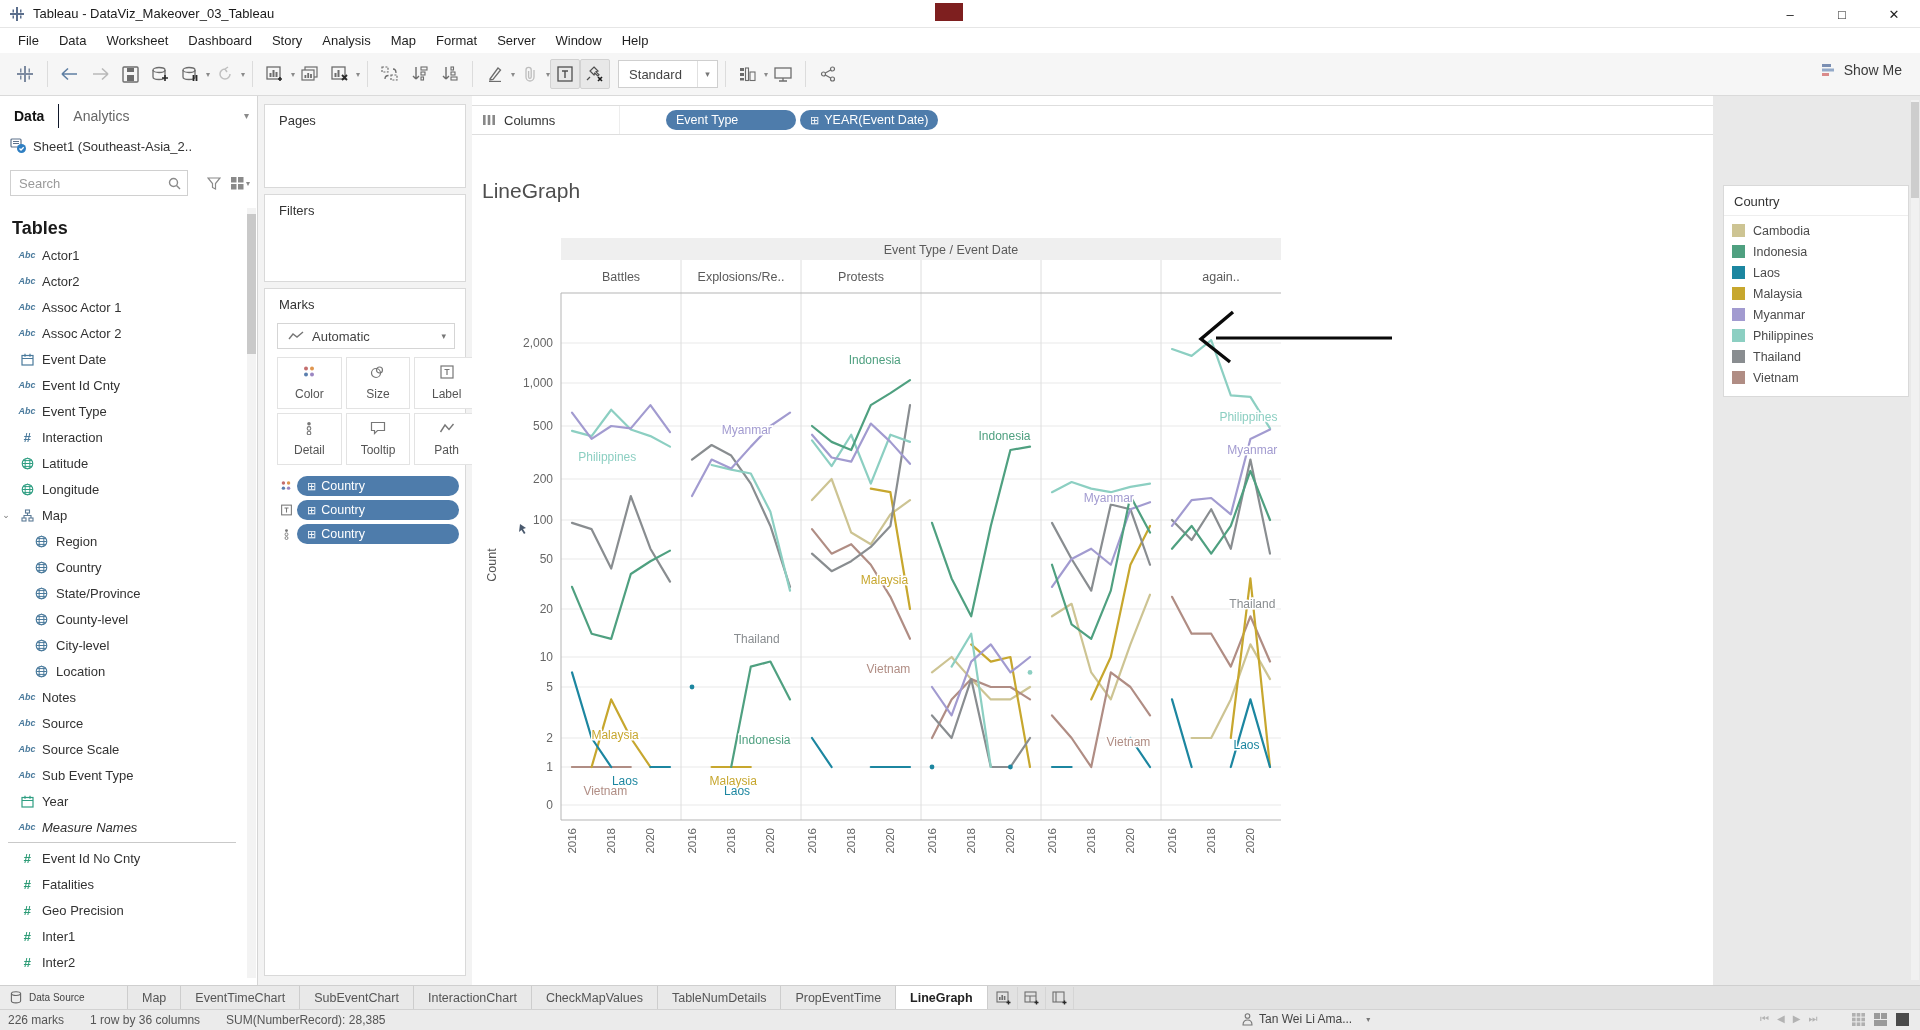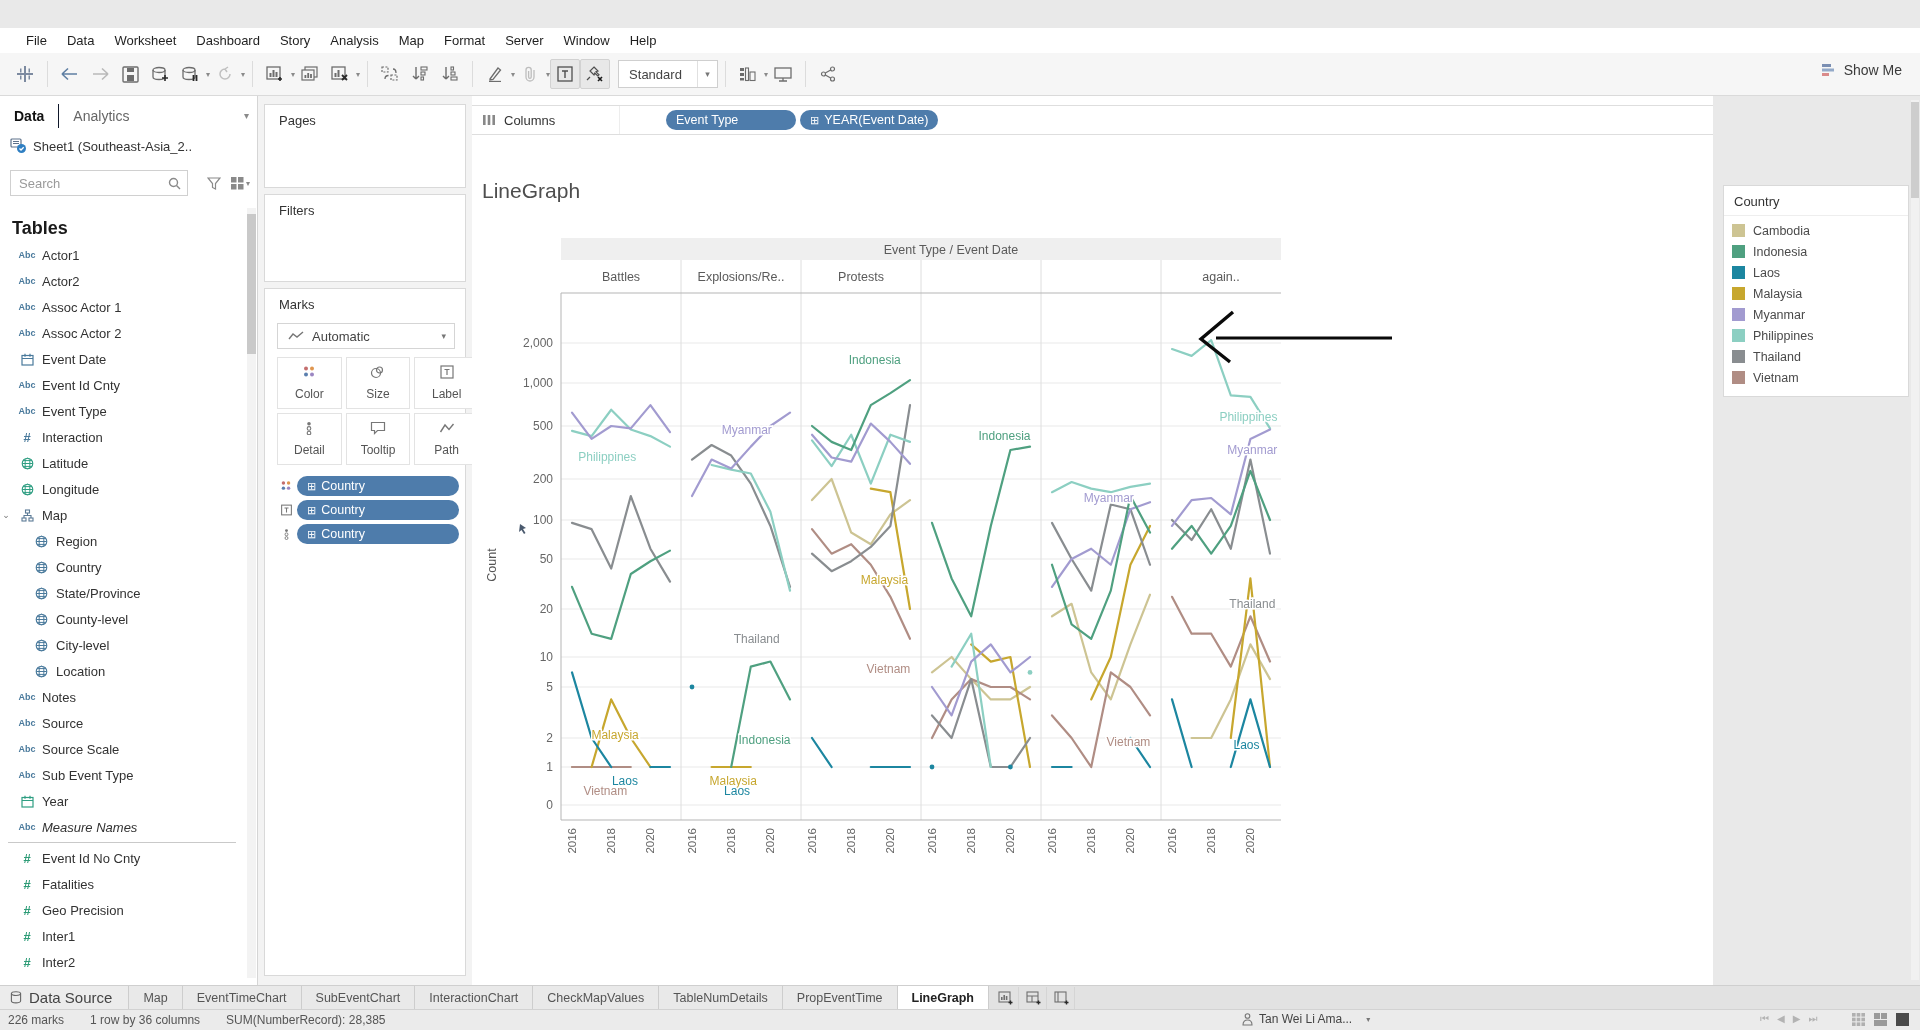--- a/index.html
+++ b/index.html
@@ -8,21 +8,21 @@
 
   
   .titlebar { position:absolute; left:0; top:0; width:1920px; height:28px; background:#ffffff; border-bottom:1px solid #e6e6e6; }
   .titlebar .appicon { position:absolute; left:8px; top:5px; width:18px; height:18px; }
   .titlebar .title { position:absolute; left:33px; top:6px; font-size:13px; color:#1a1a1a; }
   .redaction { position:absolute; left:935px; top:3px; width:28px; height:18px; background:#7e1f1f; }
   .winbtns { position:absolute; right:0; top:0; height:28px; display:flex; }
   .winbtn { width:52px; height:28px; display:flex; align-items:center; justify-content:center; font-size:13px; color:#222; }
 
   
-  .menubar { position:absolute; left:0; top:28px; width:1920px; height:25px; background:#ffffff; display:flex; align-items:center; padding-left:16px; }
+  .menubar { position:absolute; left:0; top:28px; width:1920px; height:25px; background:#ffffff; display:flex; align-items:center; padding-left:8px; }
   .menubar .mitem { font-size:13px; color:#1f1f1f; padding:3px 10px; cursor:default; }
 
   
   .toolbar { position:absolute; left:0; top:53px; width:1920px; height:43px; background:#f6f6f6; border-bottom:1px solid #dadada; display:flex; align-items:center; padding-left:10px; }
   .tbtn { display:flex; align-items:center; justify-content:center; height:30px; min-width:30px; padding:0 4px; color:#6d6d6d; }
   .tbtn svg { display:block; }
   .tbtn.toggled { background:#e8e8e8; border:1px solid #d2d2d2; border-radius:2px; }
   .tcaret { font-size:8px; color:#8a8a8a; margin-left:1px; }
   .tsep { width:1px; height:26px; background:#dcdcdc; margin:0 7px; }
   .tb-standard { display:flex; align-items:center; height:28px; border:1px solid #cfcfcf; background:#fff; margin-left:8px; }
@@ -42,21 +42,21 @@
   .dp-search-row { position:absolute; left:10px; top:74px; width:240px; height:26px; display:flex; align-items:center; }
   .dp-search { width:178px; height:26px; border:1px solid #d0d0d0; background:#fff; font-size:13px; color:#333; padding:0 22px 0 8px; font-family:"Liberation Sans",sans-serif; }
   .dp-search::placeholder { color:#9a9a9a; }
   .dp-search-icon { margin-left:-20px; }
   .dp-funnel { margin-left:26px; }
   .dp-grid { margin-left:10px; display:flex; align-items:center; gap:2px; color:#8a8a8a; }
   .dp-tableshdr { position:absolute; left:12px; top:122px; font-size:18px; font-weight:bold; color:#1a1a1a; }
   .fields { position:absolute; left:0; top:146px; width:244px; }
   .frow { position:relative; height:26px; display:flex; align-items:center; }
   .frow .exp { width:12px; font-size:9px; color:#777; text-align:center; }
-  .frow .ficon { width:30px; display:flex; justify-content:center; align-items:center; font-size:10px; font-weight:bold; }
+  .frow .ficon { width:30px; display:flex; justify-content:center; align-items:center; font-size:10px; font-weight:bold;font-style:italic; }
   .frow .flabel { font-size:13px; color:#323232; white-space:nowrap; }
   .frow .flabel.italic { font-style:italic; }
   .fdivider { height:1px; background:#c9c9c9; margin:2px 8px 2px 8px; }
   .icon-abc { color:#4a7a9c; font-size:9px; font-weight:bold; letter-spacing:0; }
   .icon-hash-blue { color:#4a7a9c; font-size:13px; font-weight:bold; }
   .icon-hash { color:#2e9c77; font-size:13px; font-weight:bold; }
   .dp-scroll { position:absolute; right:1px; top:112px; width:9px; height:770px; background:#f3f3f3; }
   .dp-thumb { position:absolute; left:0; top:6px; width:9px; height:140px; background:#c9c9c9; }
   .dp-downarrow { position:absolute; right:0px; bottom:-16px; width:9px; text-align:center; font-size:8px; color:#8a8a8a; }
 
@@ -105,39 +105,58 @@
 
   
   .ctxmenu { position:absolute; left:966px; top:252px; width:258px; background:#f2f2f2; border:1px solid #9a9a9a; box-shadow:2px 3px 6px rgba(0,0,0,.25); padding:3px 2px; z-index:50; }
   .ctxitem { height:24px; display:flex; align-items:center; padding-left:32px; font-size:13.5px; color:#111; }
   .ctxitem.hl { background:#a8cef2; }
   .ctxsep { height:1px; background:#c9c9c9; margin:3px 6px; }
   .arrow-annot { position:absolute; left:1185px; top:300px; z-index:60; }
 
   
   .tabsbar { position:absolute; left:0; top:985px; width:1920px; height:24px; background:#e2e2e2; border-top:1px solid #cfcfcf; display:flex; align-items:stretch; }
-  .dstab { display:flex; align-items:center; gap:7px; padding:0 16px 0 10px; background:#ececec; border-right:1px solid #cdcdcd; font-size:15px; color:#444; min-width:128px; }
+  .dstab { display:flex; align-items:center; gap:7px; padding:0 16px 0 10px; background:#ececec; border-right:1px solid #cdcdcd; font-size:10px; color:#444; min-width:128px; }
   .stab { display:flex; align-items:center; padding:0 14px; font-size:12.5px; color:#555; border-right:1px solid #cdcdcd; background:#e9e9e9; }
   .stab.active { background:#ffffff; color:#222; font-weight:bold; }
   .newbtns { display:flex; align-items:center; gap:2px; padding-left:4px; }
   .newbtn { width:26px; height:22px; display:flex; align-items:center; justify-content:center; border-right:1px solid #d5d5d5; color:#6f6f6f; }
 
   
   .statusbar { position:absolute; left:0; top:1009px; width:1920px; height:21px; background:#ebebeb; border-top:1px solid #d2d2d2; font-size:12px; color:#555; }
   .sb-left { position:absolute; left:8px; top:3px; display:flex; gap:26px; }
   .sb-user { position:absolute; left:1242px; top:2px; display:flex; align-items:center; gap:6px; color:#444; }
   .sb-user .caret { font-size:8px; color:#777; margin-left:8px; }
   .sb-nav { position:absolute; left:1760px; top:3px; display:flex; gap:8px; color:#b3b3b3; font-size:10px; }
   .sb-views { position:absolute; left:1852px; top:3px; display:flex; gap:9px; align-items:center; }
 </style>
 </head>
 <body>
 
 <div class="app">
 
+  <div class="titlebar">
+    <svg class="appicon" viewBox="0 0 18 18">
+      <g fill="#5b6e8c">
+          <rect x="8" y="2" width="2" height="14"></rect>
+          <rect x="2" y="8" width="14" height="2"></rect>
+      <rect x="4.5" y="4.5" width="1.5" height="3"></rect>
+          <rect x="12" y="4.5" width="1.5" height="3"></rect>
+      <rect x="4.5" y="10.5" width="1.5" height="3"></rect>
+          <rect x="12" y="10.5" width="1.5" height="3"></rect>
+        </g>
+    </svg>
+    <span class="title">Tableau - DataViz_Makeover_03_Tableau</span>
+    <div class="redaction"></div>
+    <div class="winbtns">
+      <div class="winbtn">–</div>
+      <div class="winbtn">□</div>
+      <div class="winbtn">✕</div>
+    </div>
+  </div>
 
   <div class="menubar">
       <span class="mitem">File</span>
       <span class="mitem">Data</span>
       <span class="mitem">Worksheet</span>
       <span class="mitem">Dashboard</span>
       <span class="mitem">Story</span>
       <span class="mitem">Analysis</span>
       <span class="mitem">Map</span>
       <span class="mitem">Format</span>

